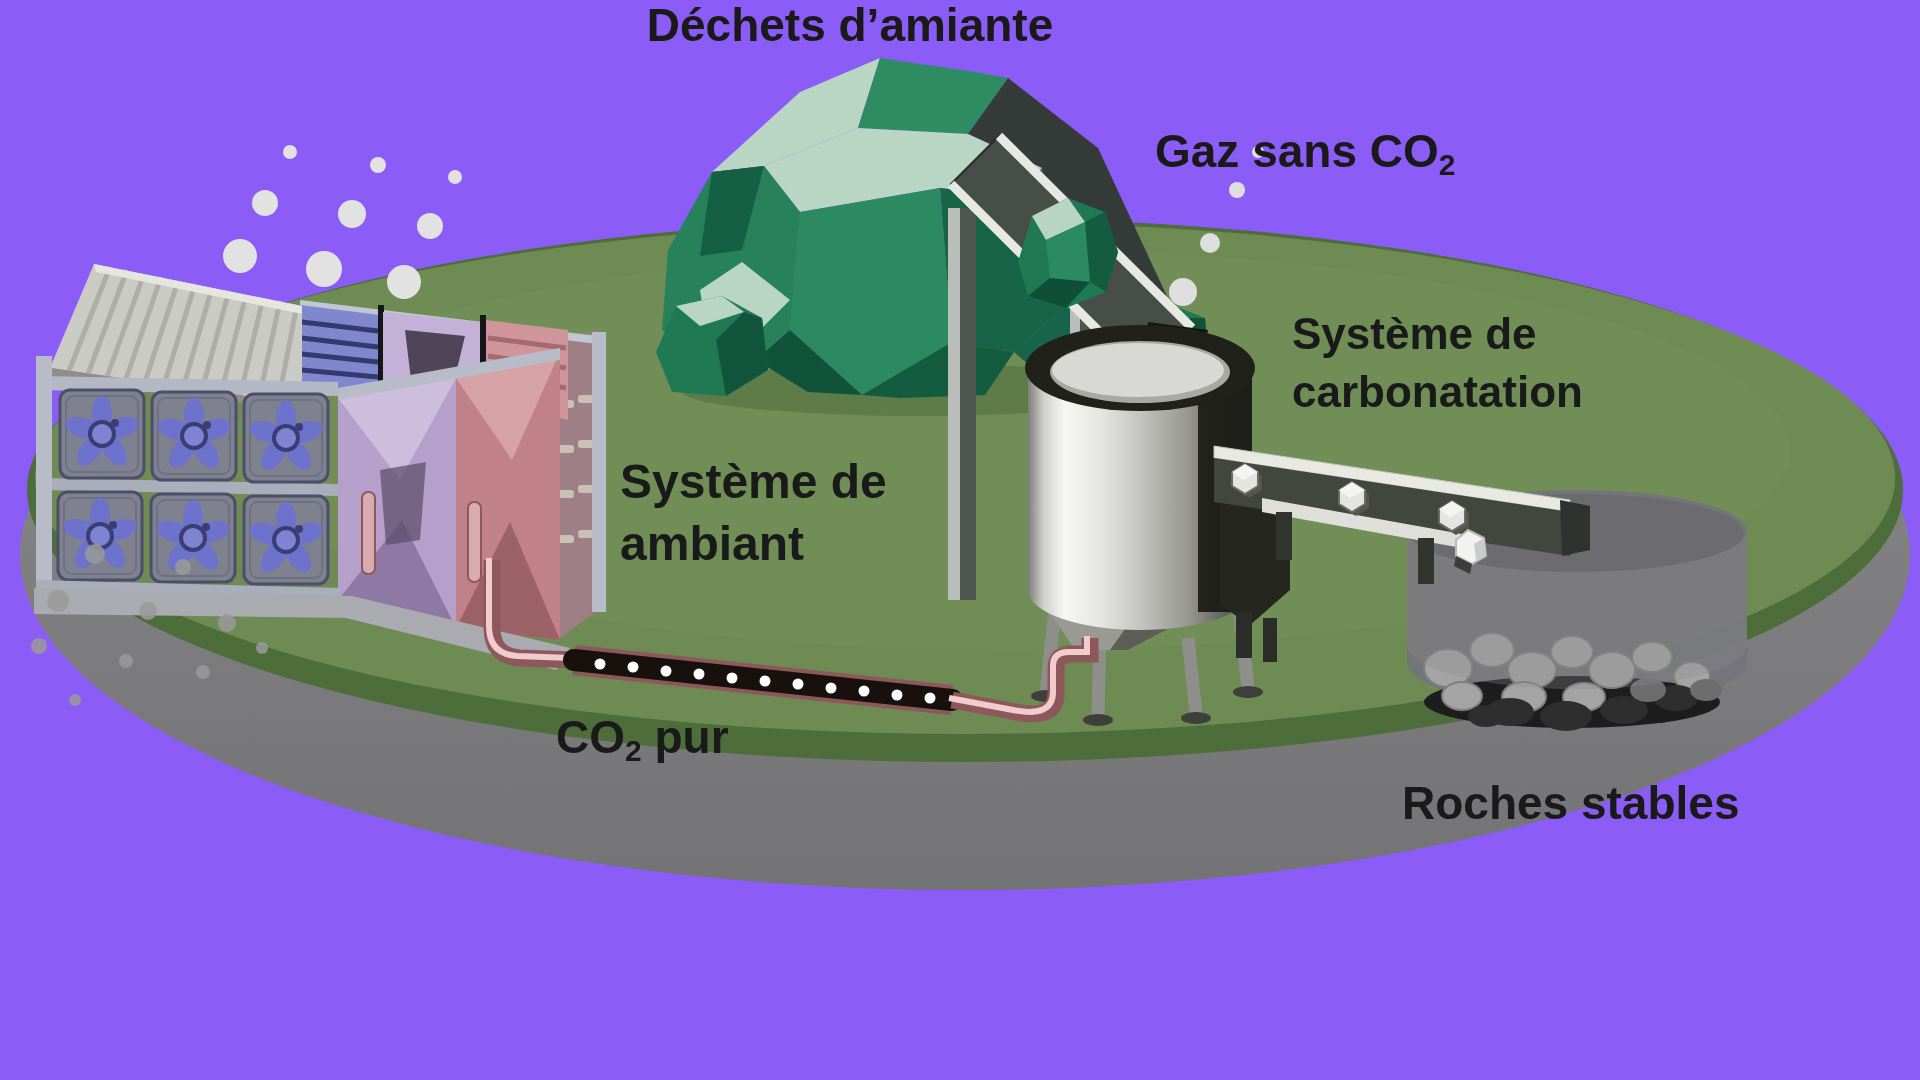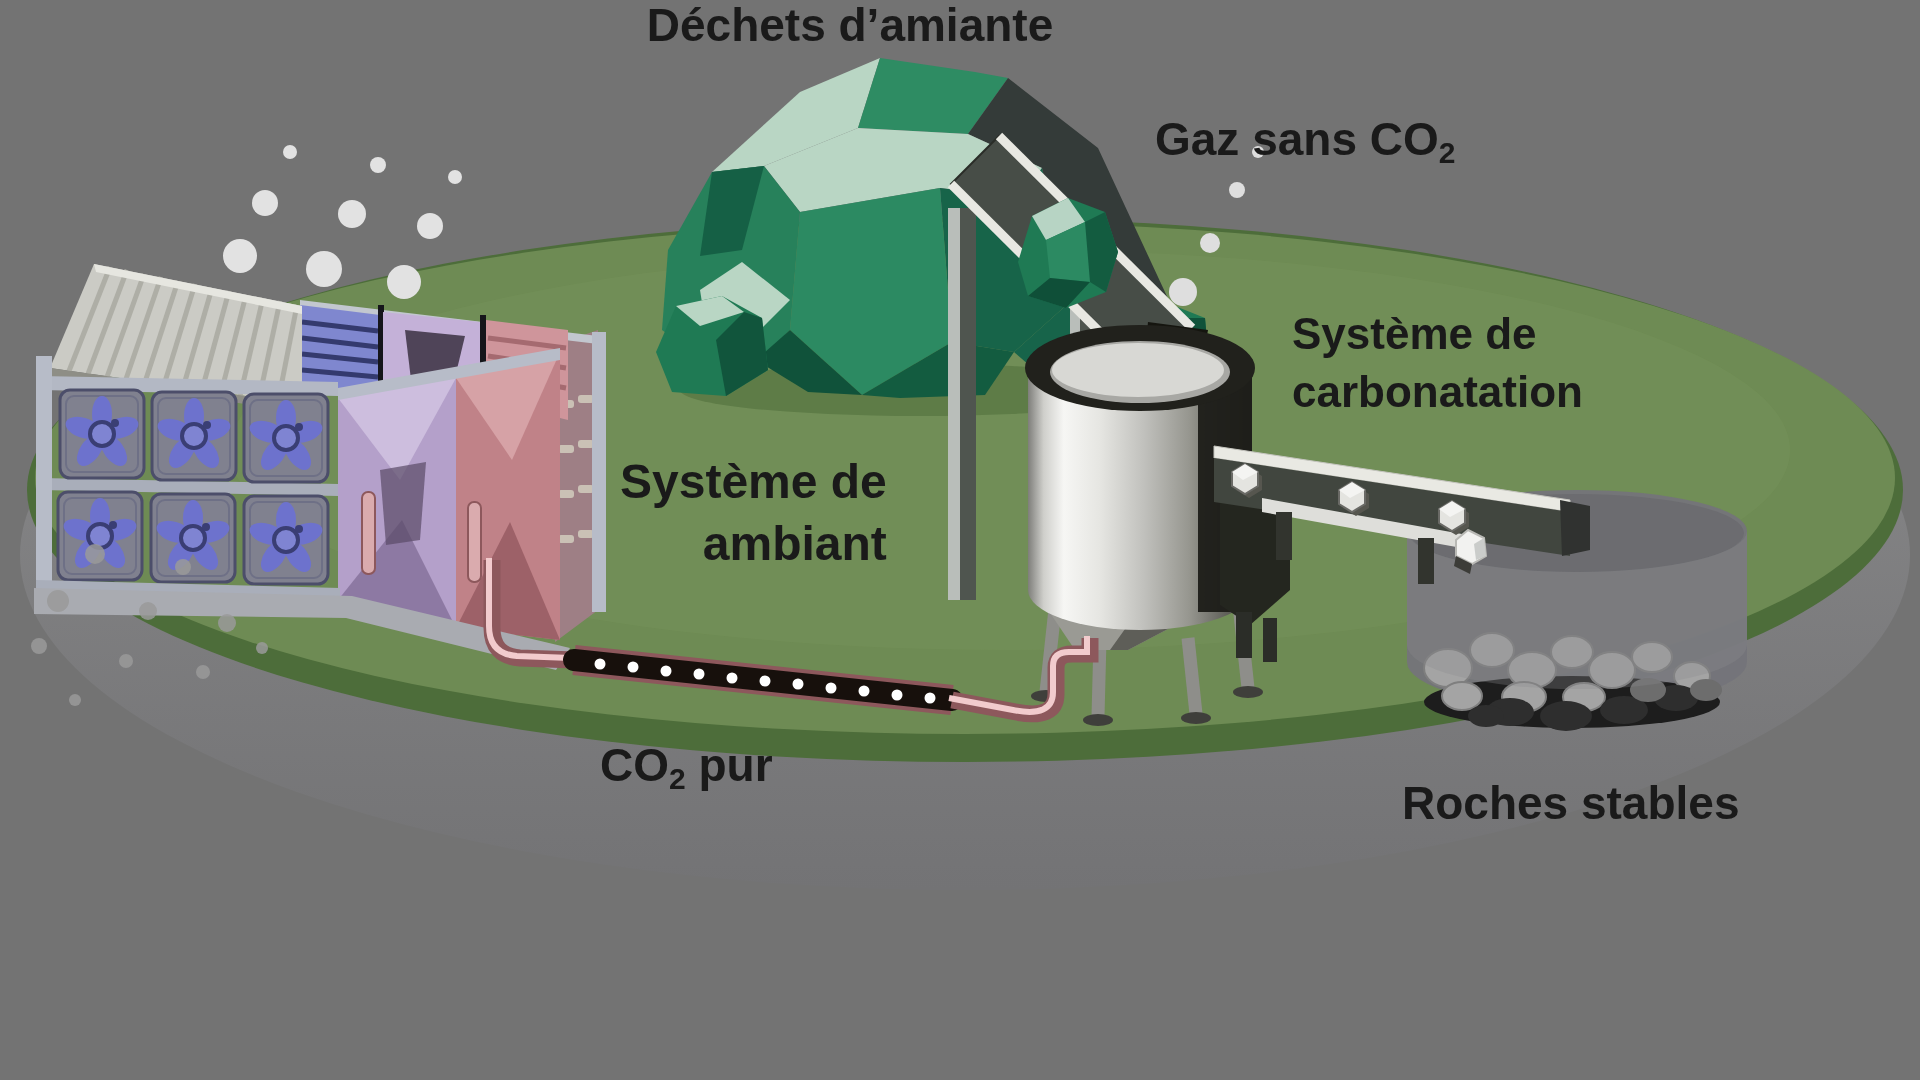--- a/index.html
+++ b/index.html
@@ -1,22 +1,22 @@
 <!DOCTYPE html>
 <html><head>
 <meta charset="utf-8">
 <style>
   html,body{margin:0;padding:0;background:#ffffff;}
-  #stage{position:relative;width:1920px;height:1080px;background:#737373;overflow:hidden;
+  #stage{position:relative;width:1920px;height:1080px;background:#8b5cf6;overflow:hidden;
          font-family:"Liberation Sans","DejaVu Sans",sans-serif;}
   #scene{position:absolute;left:0;top:0;}
   .lbl{position:absolute;color:#1a1a1a;font-weight:bold;font-size:46px;line-height:1.0;
        letter-spacing:0px;white-space:nowrap;}
   .lbl sub{font-size:30px;vertical-align:baseline;position:relative;bottom:-0.28em;font-weight:bold;}
-  .lbl .l2{display:block;margin-top:14px;text-align:right;}
+  .lbl .l2{display:block;margin-top:14px;}
 </style>
 </head>
 <body>
 
 <div id="stage">
 
 <svg id="scene" width="1920" height="1080" viewBox="0 0 1920 1080">
   <defs>
     <linearGradient id="sideGrad" x1="0" y1="0" x2="0" y2="1">
       <stop offset="0" stop-color="#8c8c8d"></stop>
@@ -317,35 +317,35 @@
     <circle cx="262" cy="648" r="6"></circle>
         <circle cx="75" cy="700" r="6"></circle>
   </g>
 </svg>
 
 <div class="lbl" style="left:620px;top:2px;width:460px;text-align:center;">
   <span>Déchets d’amiante</span>
 </div>
 
 
-<div class="lbl" style="left:1155px;top:116px;text-align:right;">
+<div class="lbl" style="left:1155px;top:128px;text-align:right;">
   <span>Gaz sans CO</span><sub>2</sub>
 </div>
 
 <div class="lbl" style="left:1292px;top:312px;font-size:44px;">
   <span>Système de</span>
   <span class="l2">carbonatation</span>
 </div>
 
 <div class="lbl" style="left:620px;top:458px;font-size:48px;">
   <span>Système de</span>
   <span class="l2">ambiant</span>
 </div>
 
-<div class="lbl" style="left:600px;top:714px;margin-top:28px;">
+<div class="lbl" style="left:556px;top:714px;">
   <span>CO</span><sub>2</sub><span> pur</span>
 </div>
 
 
 <div class="lbl" style="left:1402px;top:780px;text-align:right;">
   <span>Roches stables</span>
 </div>
 
 </div>
 

